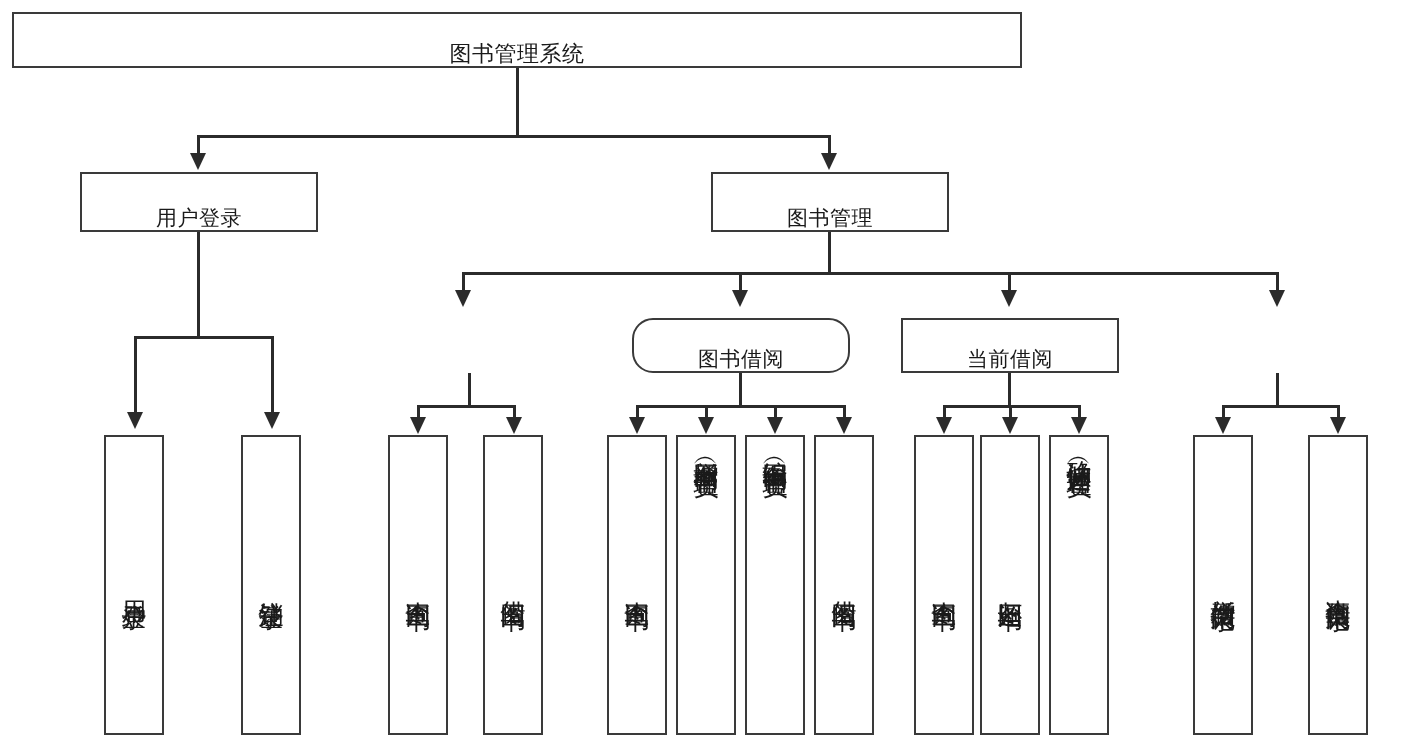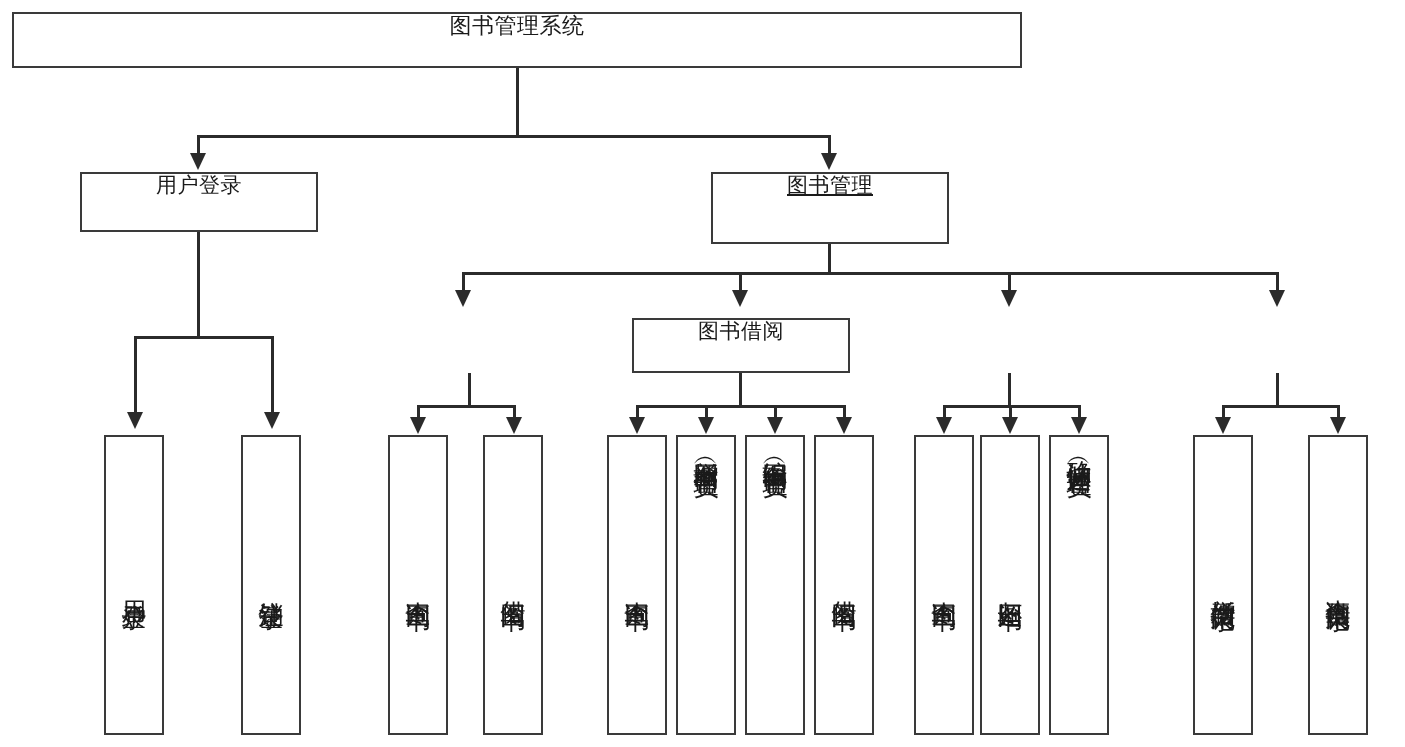--- a/index.html
+++ b/index.html
@@ -18,21 +18,21 @@
     background: #ffffff;
     overflow: hidden;
   }
   
   .node {
     position: absolute;
     box-sizing: border-box;
     background: #ffffff;
     border: 2px solid #3a3a3a;
     display: flex;
-    align-items: flex-start;
+    align-items: flex-end;
     justify-content: center;
     color: #1a1a1a;
     z-index: 3;
   }
   .node .label {
     display: block;
     text-align: center;
     line-height: 1.08;
     letter-spacing: 0.5px;
   }
@@ -108,21 +108,21 @@
 
   <div class="vline" style="left:197px; top:135px; height:20px;"></div>
   <div class="arrow" style="left:190px; top:153px;"></div>
   <div class="vline" style="left:828px; top:135px; height:20px;"></div>
   <div class="arrow" style="left:821px; top:153px;"></div>
 
   <div class="node horiz" style="left:80px; top:172px; width:238px; height:60px;">
     <span class="label">用户登录</span>
   </div>
 
-  <div class="node horiz" style="left:711px; top:172px; width:238px; height:72px;text-decoration:underline;">
+  <div class="node horiz" style="left:711px; top:172px; width:238px; height:60px;">
     <span class="label">图书管理</span>
   </div>
 
   <div class="vline" style="left:197px; top:232px; height:106px;"></div>
   <div class="hline" style="left:134px; top:336px; width:139px;"></div>
   <div class="vline" style="left:134px; top:336px; height:78px;"></div>
   <div class="arrow" style="left:127px; top:412px;"></div>
   <div class="vline" style="left:271px; top:336px; height:78px;"></div>
   <div class="arrow" style="left:264px; top:412px;"></div>
 
@@ -134,22 +134,25 @@
 
   <div class="vline" style="left:739px; top:272px; height:20px;"></div>
   <div class="arrow" style="left:732px; top:290px;"></div>
 
   <div class="vline" style="left:1008px; top:272px; height:20px;"></div>
   <div class="arrow" style="left:1001px; top:290px;"></div>
 
   <div class="vline" style="left:1276px; top:272px; height:20px;"></div>
   <div class="arrow" style="left:1269px; top:290px;"></div>
 
-  <div class="node horiz" style="left:632px; top:318px; width:218px; height:55px;">
+  <div class="node horiz" style="left:632px; top:318px; width:218px; height:55px;border-radius:21px;">
     <span class="label">图书借阅</span>
+  </div>
+  <div class="node horiz" style="left:901px; top:318px; width:218px; height:55px;">
+    <span class="label">当前借阅</span>
   </div>
 
   <div class="vline" style="left:468px; top:373px; height:34px;"></div>
   <div class="hline" style="left:417px; top:405px; width:99px;"></div>
   <div class="vline" style="left:417px; top:405px; height:14px;"></div>
   <div class="arrow" style="left:410px; top:417px;"></div>
   <div class="vline" style="left:513px; top:405px; height:14px;"></div>
   <div class="arrow" style="left:506px; top:417px;"></div>
 
   <div class="vline" style="left:739px; top:373px; height:34px;"></div>

